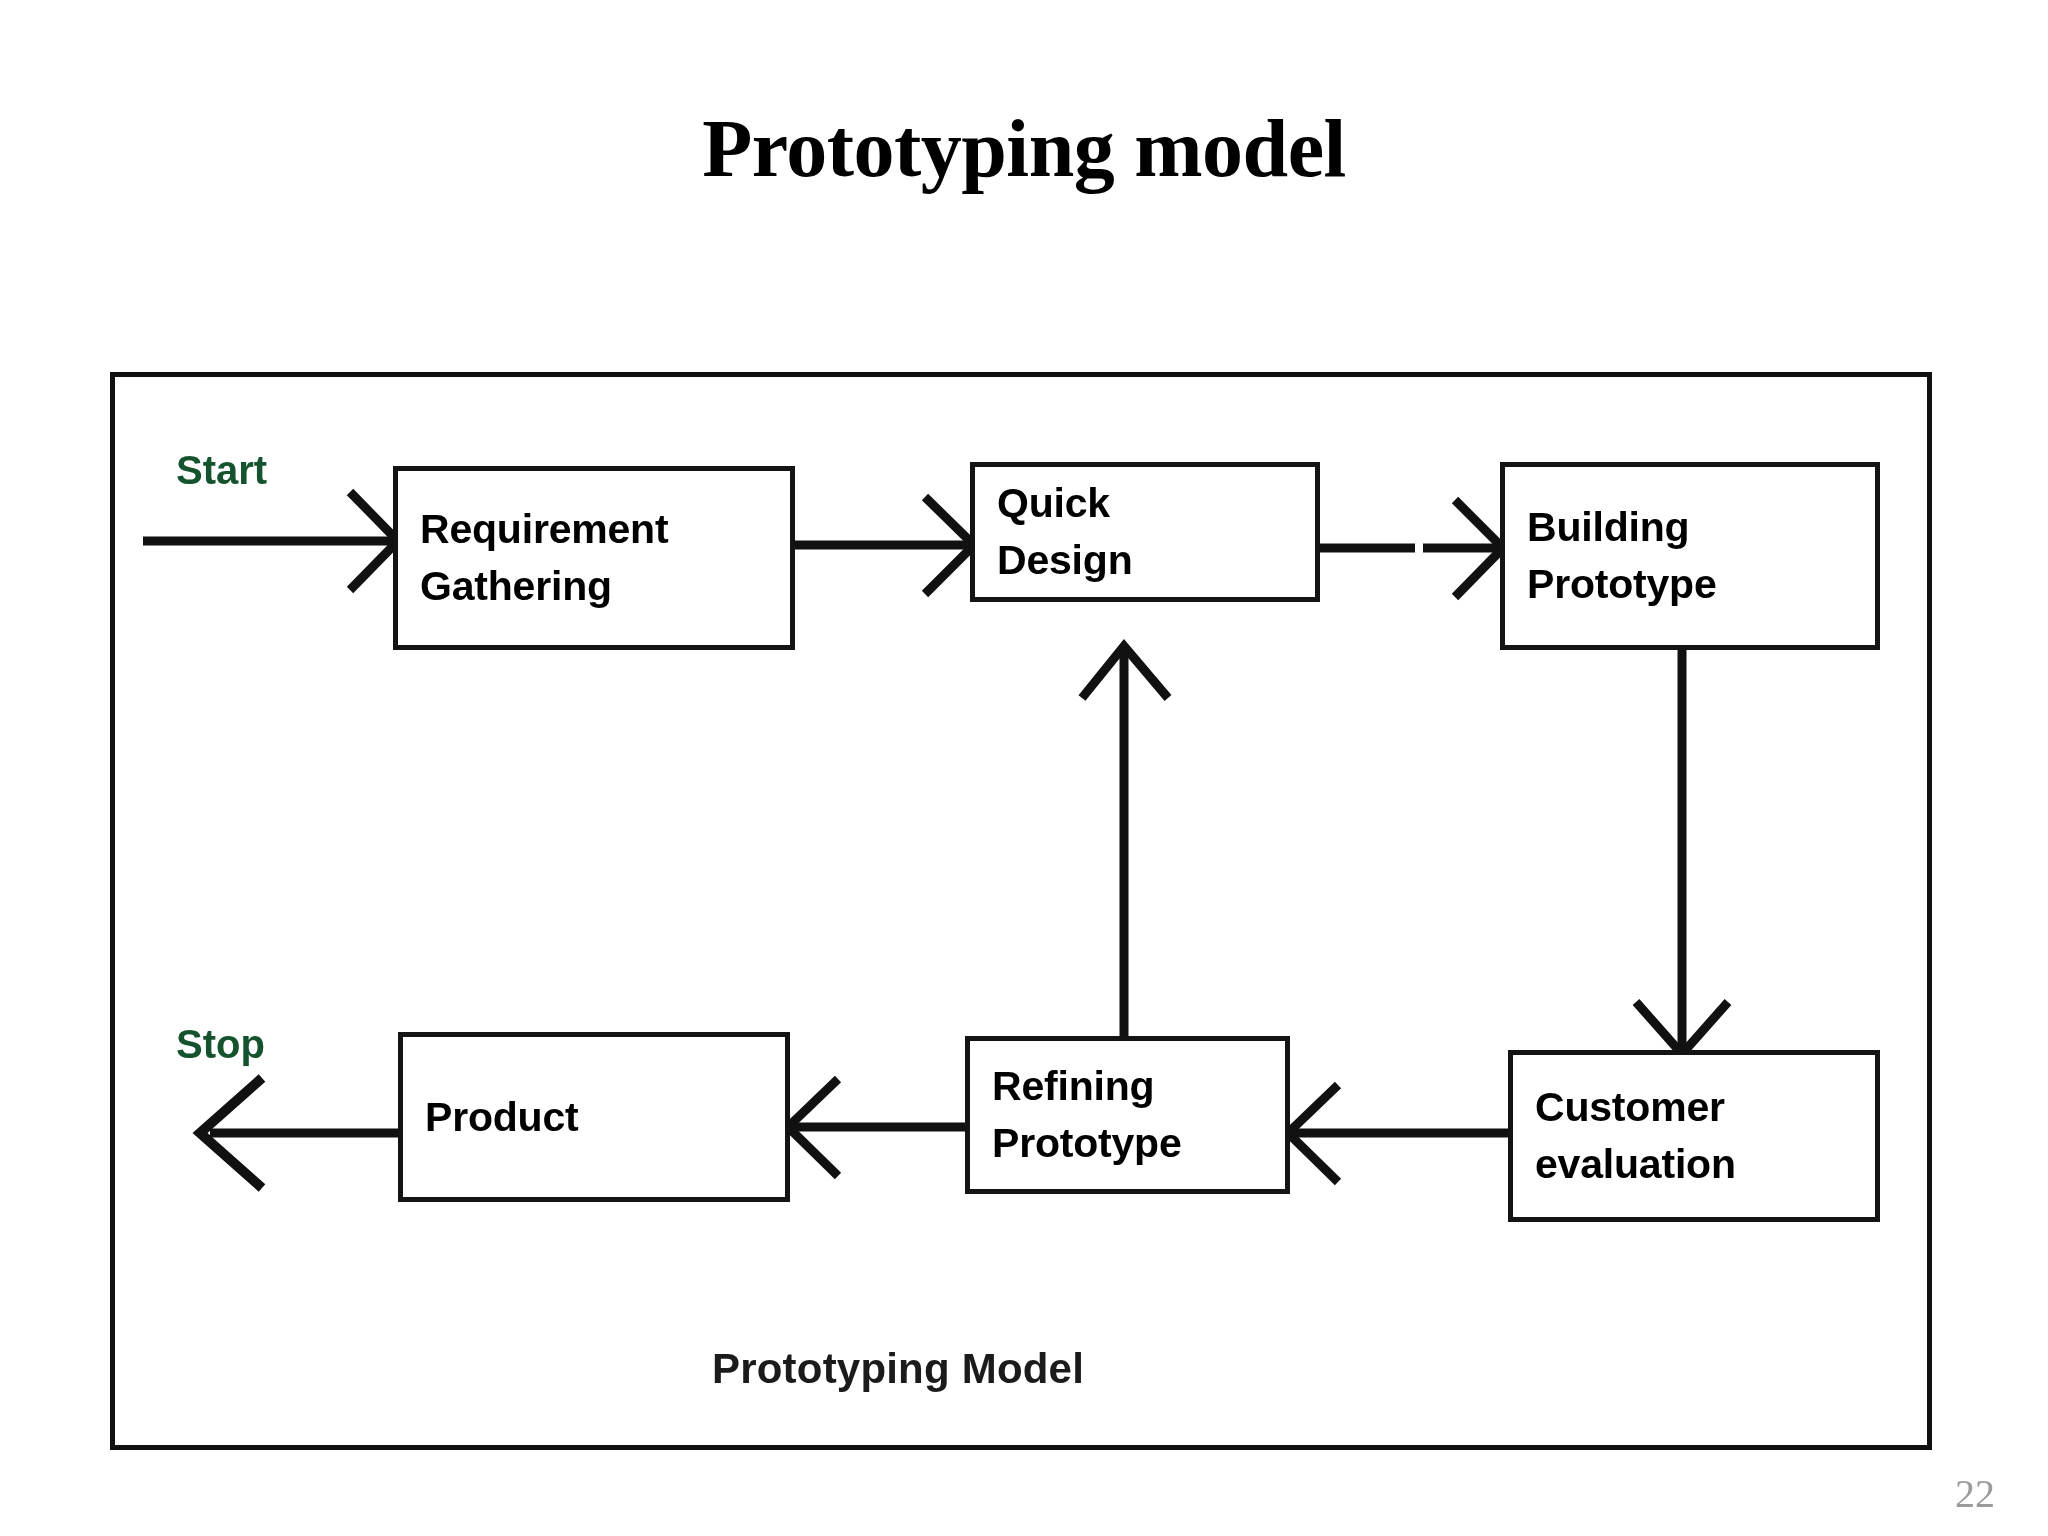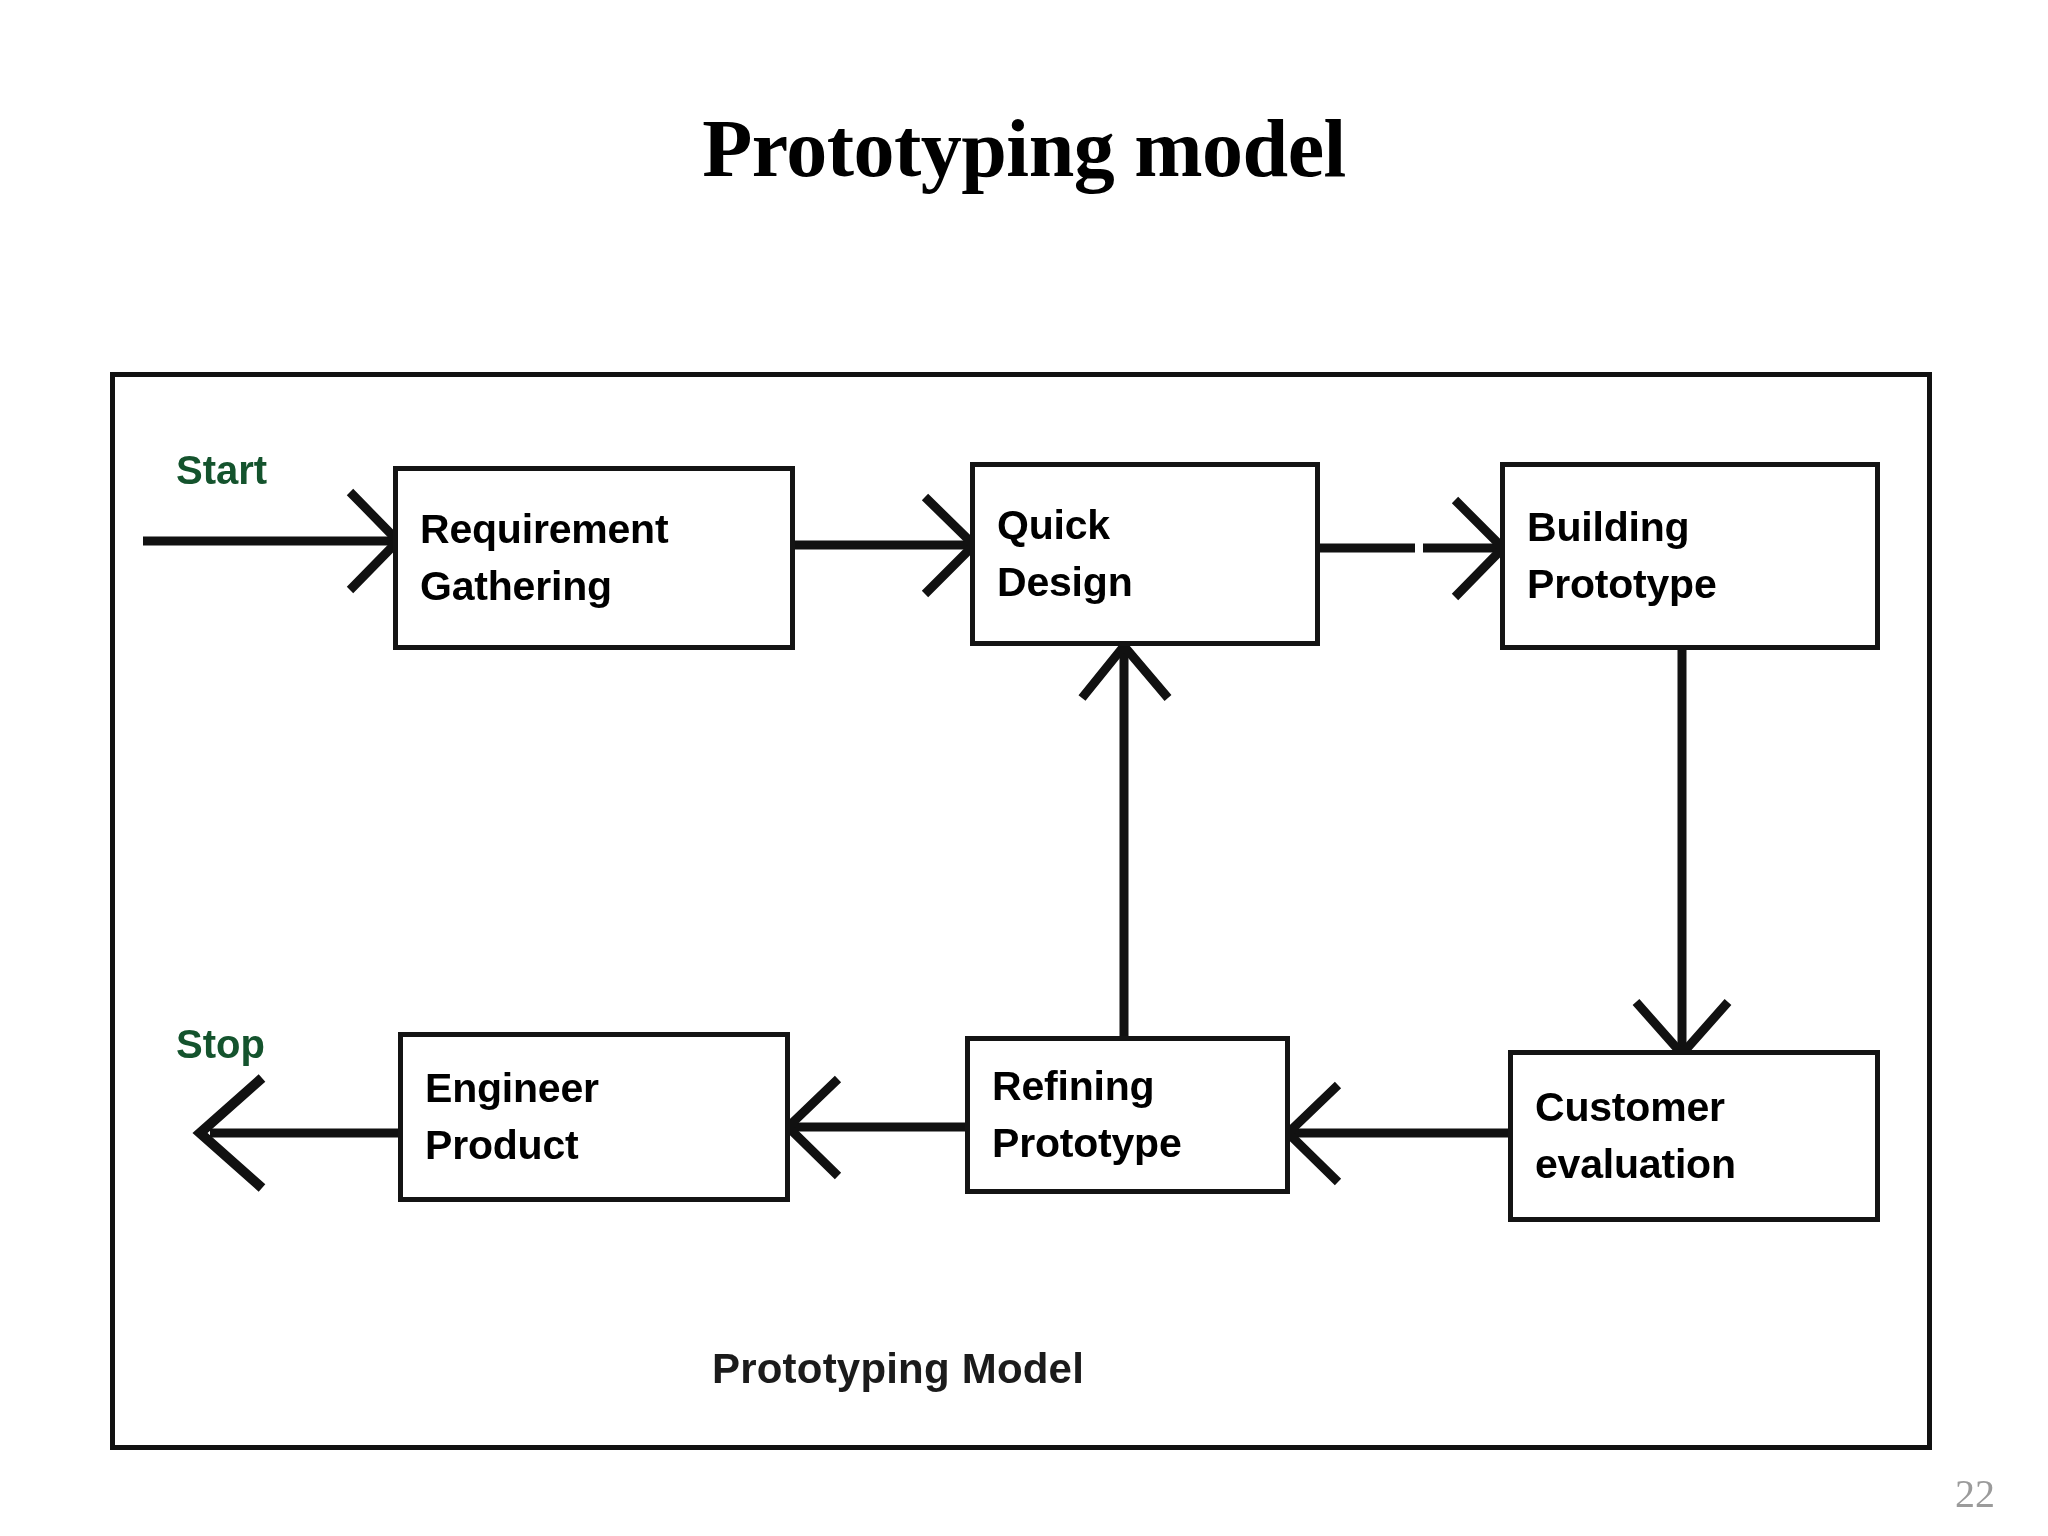--- a/index.html
+++ b/index.html
@@ -64,21 +64,21 @@
     padding-left: 22px;
     font-weight: bold;
     font-size: 41px;
     line-height: 1.38;
     color: #000000;
     letter-spacing: -0.2px;
   }
   .proc-box .ln { display: block; white-space: nowrap; }
 
   #box-requirement   { left: 393px;  top: 466px;  width: 402px; height: 184px; }
-  #box-quick-design  { left: 970px;  top: 462px;  width: 350px; height: 184px; }
+  #box-quick-design  { left: 970px;  top: 462px;  width: 350px; height: 140px; }
   #box-building      { left: 1500px; top: 462px;  width: 380px; height: 188px; }
   #box-engineer      { left: 398px;  top: 1032px; width: 392px; height: 170px; }
   #box-refining      { left: 965px;  top: 1036px; width: 325px; height: 158px; }
   #box-customer      { left: 1508px; top: 1050px; width: 372px; height: 172px; }
 
   
   .edge-label {
     position: absolute;
     font-weight: bold;
     font-size: 40px;
@@ -179,21 +179,20 @@
   <span class="ln">Quick</span>
   <span class="ln">Design</span>
 </div>
 
 <div class="proc-box" id="box-building">
   <span class="ln">Building</span>
   <span class="ln">Prototype</span>
 </div>
 
 <div class="proc-box" id="box-engineer">
-  <span class="ln">Engineer</span>
   <span class="ln">Product</span>
 </div>
 
 <div class="proc-box" id="box-refining">
   <span class="ln">Refining</span>
   <span class="ln">Prototype</span>
 </div>
 
 <div class="proc-box" id="box-customer">
   <span class="ln">Customer</span>

